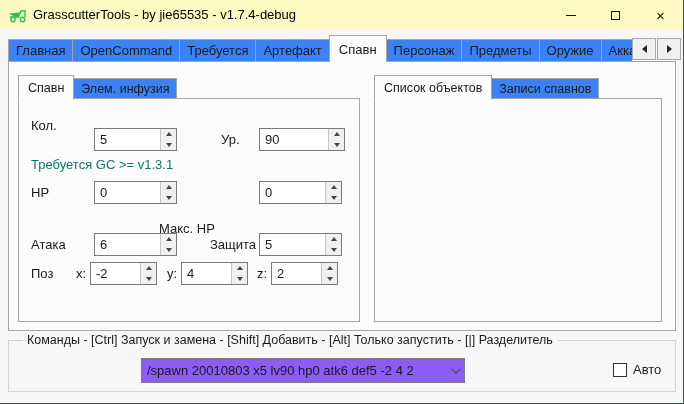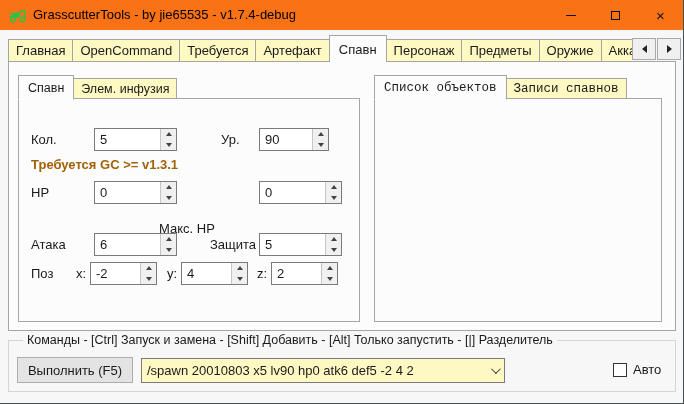--- a/index.html
+++ b/index.html
@@ -3,51 +3,51 @@
 <meta charset="utf-8">
 <style>
   * { margin:0; padding:0; box-sizing:border-box; }
   html,body { width:684px; height:404px; }
   body { font-family:"Liberation Sans", sans-serif; font-size:13px; color:#1a1a1a; }
   .window {
     position:relative; width:684px; height:404px; background:#f7f7f7;
     border-right:1px solid #44524f; border-bottom:1px solid #44524f; overflow:hidden;
   }
   
-  .titlebar { position:absolute; left:0; top:0; width:100%; height:30px; background:#f97316; }
+  .titlebar { position:absolute; left:0; top:0; width:100%; height:30px; background:#fef9c3; }
   .titlebar .appicon { position:absolute; left:8px; top:7px; width:20px; height:16px; }
   .titlebar .title { position:absolute; left:33px; top:7px; white-space:nowrap; color:#000; }
   .winbtn { position:absolute; top:0; width:45px; height:30px; display:flex; align-items:center; justify-content:center; color:#111; }
   .winbtn.min { right:90px; } .winbtn.max { right:45px; } .winbtn.close { right:0; }
   .min-glyph { width:10px; height:0; border-top:1px solid #111; }
   .max-glyph { width:9px; height:9px; border:1px solid #111; background:transparent; }
   .close-glyph { font-size:15px; line-height:1; }
   
   .tabstrip { position:absolute; display:flex; align-items:flex-end; }
-  .tab { border:1px solid #a5a5a5; background:#fef9c3; padding:0 7px; height:23px;
+  .tab { border:1px solid #a5a5a5; background:#3b82f6; padding:0 7px; height:23px;
          display:flex; align-items:center; margin-right:-1px; white-space:nowrap; position:relative; z-index:1; }
   .tab.selected { background:#fcfcfc; height:28px; z-index:3; margin-bottom:-1px; border-bottom:1px solid #fcfcfc; padding:0 9px; }
   .main-tabstrip { left:8px; top:34px; height:28px; width:624px; overflow:hidden; }
   .tabscroll { position:absolute; top:38px; right:2px; display:flex; z-index:4; }
   .tabscroll .sbtn { width:24px; height:22px; background:#f0f0f0; border:1px solid #a9a9a9; margin-left:1px;
                      display:flex; align-items:center; justify-content:center; }
   .tri-left  { width:0; height:0; border-top:4px solid transparent; border-bottom:4px solid transparent; border-right:5px solid #222; }
   .tri-right { width:0; height:0; border-top:4px solid transparent; border-bottom:4px solid transparent; border-left:5px solid #222; }
   .page { position:absolute; background:#fcfcfc; border:1px solid #a5a5a5; z-index:2; }
   .main-page { left:8px; top:61px; width:668px; height:270px; }
   .sub-tabstrip { height:25px; }
   .sub-tabstrip .tab { height:21px; font-size:12.5px; }
   .sub-tabstrip .tab.selected { height:25px; }
   .left-tabstrip { left:18px; top:74px; z-index:3; }
   .left-page { left:18px; top:98px; width:342px; height:224px; }
-  .right-tabstrip { left:374px; top:74px; z-index:3;font-family:Liberation Mono, monospace; }
+  .right-tabstrip { left:374px; top:74px; z-index:3; }
   .right-page { left:374px; top:98px; width:288px; height:224px; }
   
   .flabel { position:absolute; white-space:nowrap; }
-  .fnote { position:absolute; color:#a16207; white-space:nowrap;font-weight:bold; }
+  .fnote { position:absolute; color:#0f766e; white-space:nowrap; }
   .spin { position:absolute; height:23px; background:#fff; border:1px solid #7a7a7a; display:flex; }
   .spin .val { flex:1; padding:3px 0 0 5px; overflow:hidden; }
   .spin .btns { width:16px; border-left:1px solid #c5c5c5; display:flex; flex-direction:column; background:#f0f0f0; }
   .spin .btns > div { flex:1; display:flex; align-items:center; justify-content:center; }
   .arr-up { width:0; height:0; border-left:3px solid transparent; border-right:3px solid transparent; border-bottom:4px solid #444; }
   .arr-dn { width:0; height:0; border-left:3px solid transparent; border-right:3px solid transparent; border-top:4px solid #444; }
   
   .search-input { position:absolute; left:382px; top:99px; width:240px; height:25px; border:1px solid #7a7a7a;
                   background:#fff; font-family:inherit; font-size:13px; padding:0 4px; outline:none; }
   .menu-btn { position:absolute; left:628px; top:99px; width:26px; height:25px; background:#eceeee; border:1px solid #a9a9a9;
@@ -61,21 +61,21 @@
   .vscroll .up { top:0; } .vscroll .down { bottom:0; }
   .sb-tri-up { width:0; height:0; border-left:4px solid transparent; border-right:4px solid transparent; border-bottom:5px solid #505050; }
   .sb-tri-dn { width:0; height:0; border-left:4px solid transparent; border-right:4px solid transparent; border-top:5px solid #505050; }
   .sb-thumb { position:absolute; left:0; top:18px; width:17px; height:26px; background:#cdcdcd; }
   
   .groupbox { position:absolute; left:8px; top:340px; width:668px; height:52px; border:1px solid #d5d5d5; }
   .grouplabel { position:absolute; left:14px; top:-8px; background:#f7f7f7; padding:0 4px; white-space:nowrap; font-size:12.5px; }
   .btn { position:absolute; background:#e3e3e3; border:1px solid #acacac; display:flex; align-items:center; justify-content:center; }
   .run-btn { left:8px; top:16px; width:116px; height:26px; }
   .copy-btn { left:503px; top:17px; width:88px; height:25px; }
-  .combo { position:absolute; left:132px; top:17px; width:364px; height:25px; background:#fef9c3; border:1px solid #7a7a7a;
+  .combo { position:absolute; left:132px; top:17px; width:324px; height:25px; background:#8b5cf6; border:1px solid #7a7a7a;
            display:flex; align-items:center; }
   .combo .ctext { flex:1; padding-left:5px; white-space:nowrap; overflow:hidden; }
   .combo .chev { width:20px; display:flex; align-items:center; justify-content:center; }
   .chev-glyph { width:7px; height:7px; border-right:1.4px solid #424242; border-bottom:1.4px solid #424242;
                 transform:rotate(45deg) translateY(-2px); }
   .checkbox { position:absolute; left:604px; top:22px; width:14px; height:14px; background:#fff; border:1px solid #333; }
   .check-label { position:absolute; left:624px; top:21px; }
 </style>
 </head>
 <body>
@@ -124,34 +124,34 @@
   </div>
 
   <div class="page main-page"></div>
 
   <div class="tabstrip sub-tabstrip left-tabstrip">
     <div class="tab selected">Спавн</div>
     <div class="tab">Элем. инфузия</div>
   </div>
   <div class="page left-page">
 
-    <span class="flabel" style="left:12px; top:33px;">Кол.</span>
+    <span class="flabel" style="left:12px; top:19px;">Кол.</span>
     <div class="spin" style="left:75px; top:29px; width:83px;">
       <span class="val">5</span>
       <span class="btns">
           <div>
             <i class="arr-up"></i>
           </div>
           <div>
             <i class="arr-dn"></i>
           </div>
         </span>
     </div>
     <span class="flabel" style="left:202px; top:33px;">Ур.</span>
-    <div class="spin" style="left:240px; top:29px; width:70px;">
+    <div class="spin" style="left:240px; top:29px; width:86px;">
       <span class="val">90</span>
       <span class="btns">
           <div>
             <i class="arr-up"></i>
           </div>
           <div>
             <i class="arr-dn"></i>
           </div>
         </span>
     </div>
@@ -276,23 +276,20 @@
         </div>
       <div class="sb-thumb"></div>
       <div class="sb-arrow down">
           <i class="sb-tri-dn"></i>
         </div>
     </div>
   </div>
 
   <div class="groupbox">
     <span class="grouplabel">Команды - [Ctrl] Запуск и замена - [Shift] Добавить  - [Alt] Только запустить  - [|] Разделитель</span>
-    <div class="btn run-btn">
-        <span>Выполнить (F5)</span>
-      </div>
     <div class="combo">
       <span class="ctext">/spawn 20010803 x5 lv90 hp0 atk6 def5 -2 4 2</span>
       <span class="chev">
           <i class="chev-glyph"></i>
         </span>
     </div>
     <div class="checkbox"></div>
     <span class="check-label">Авто</span>
   </div>
 

